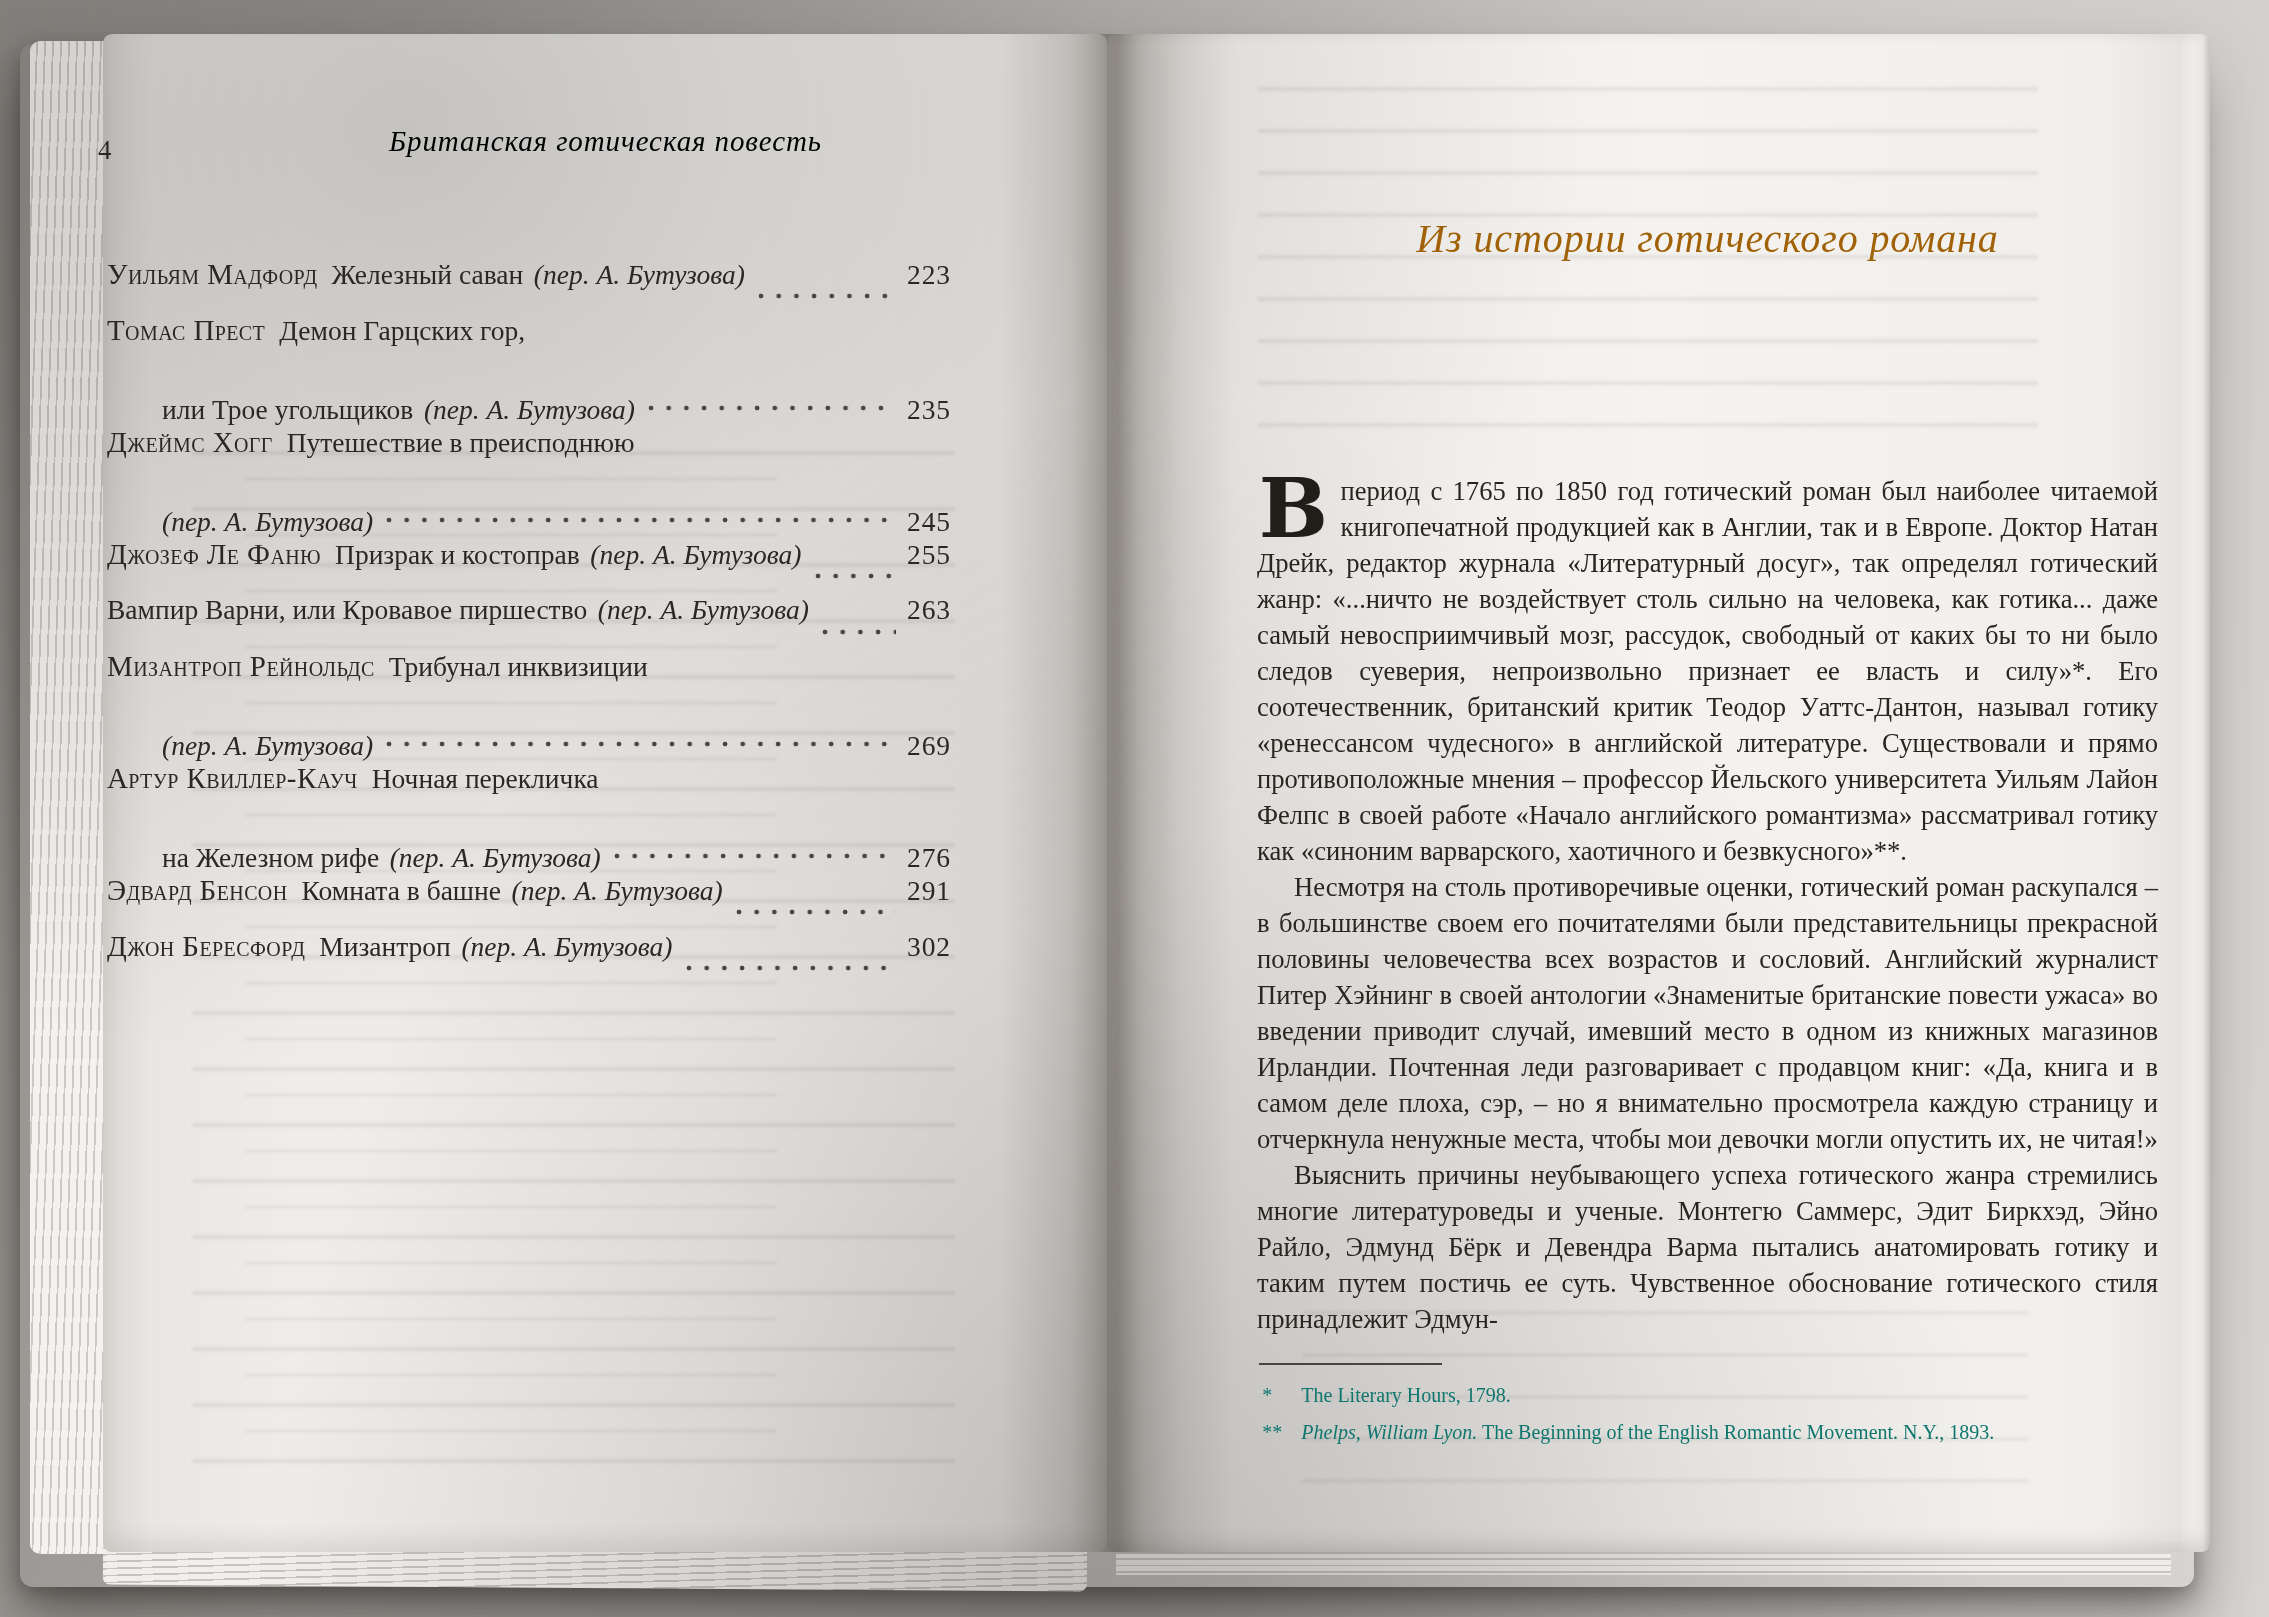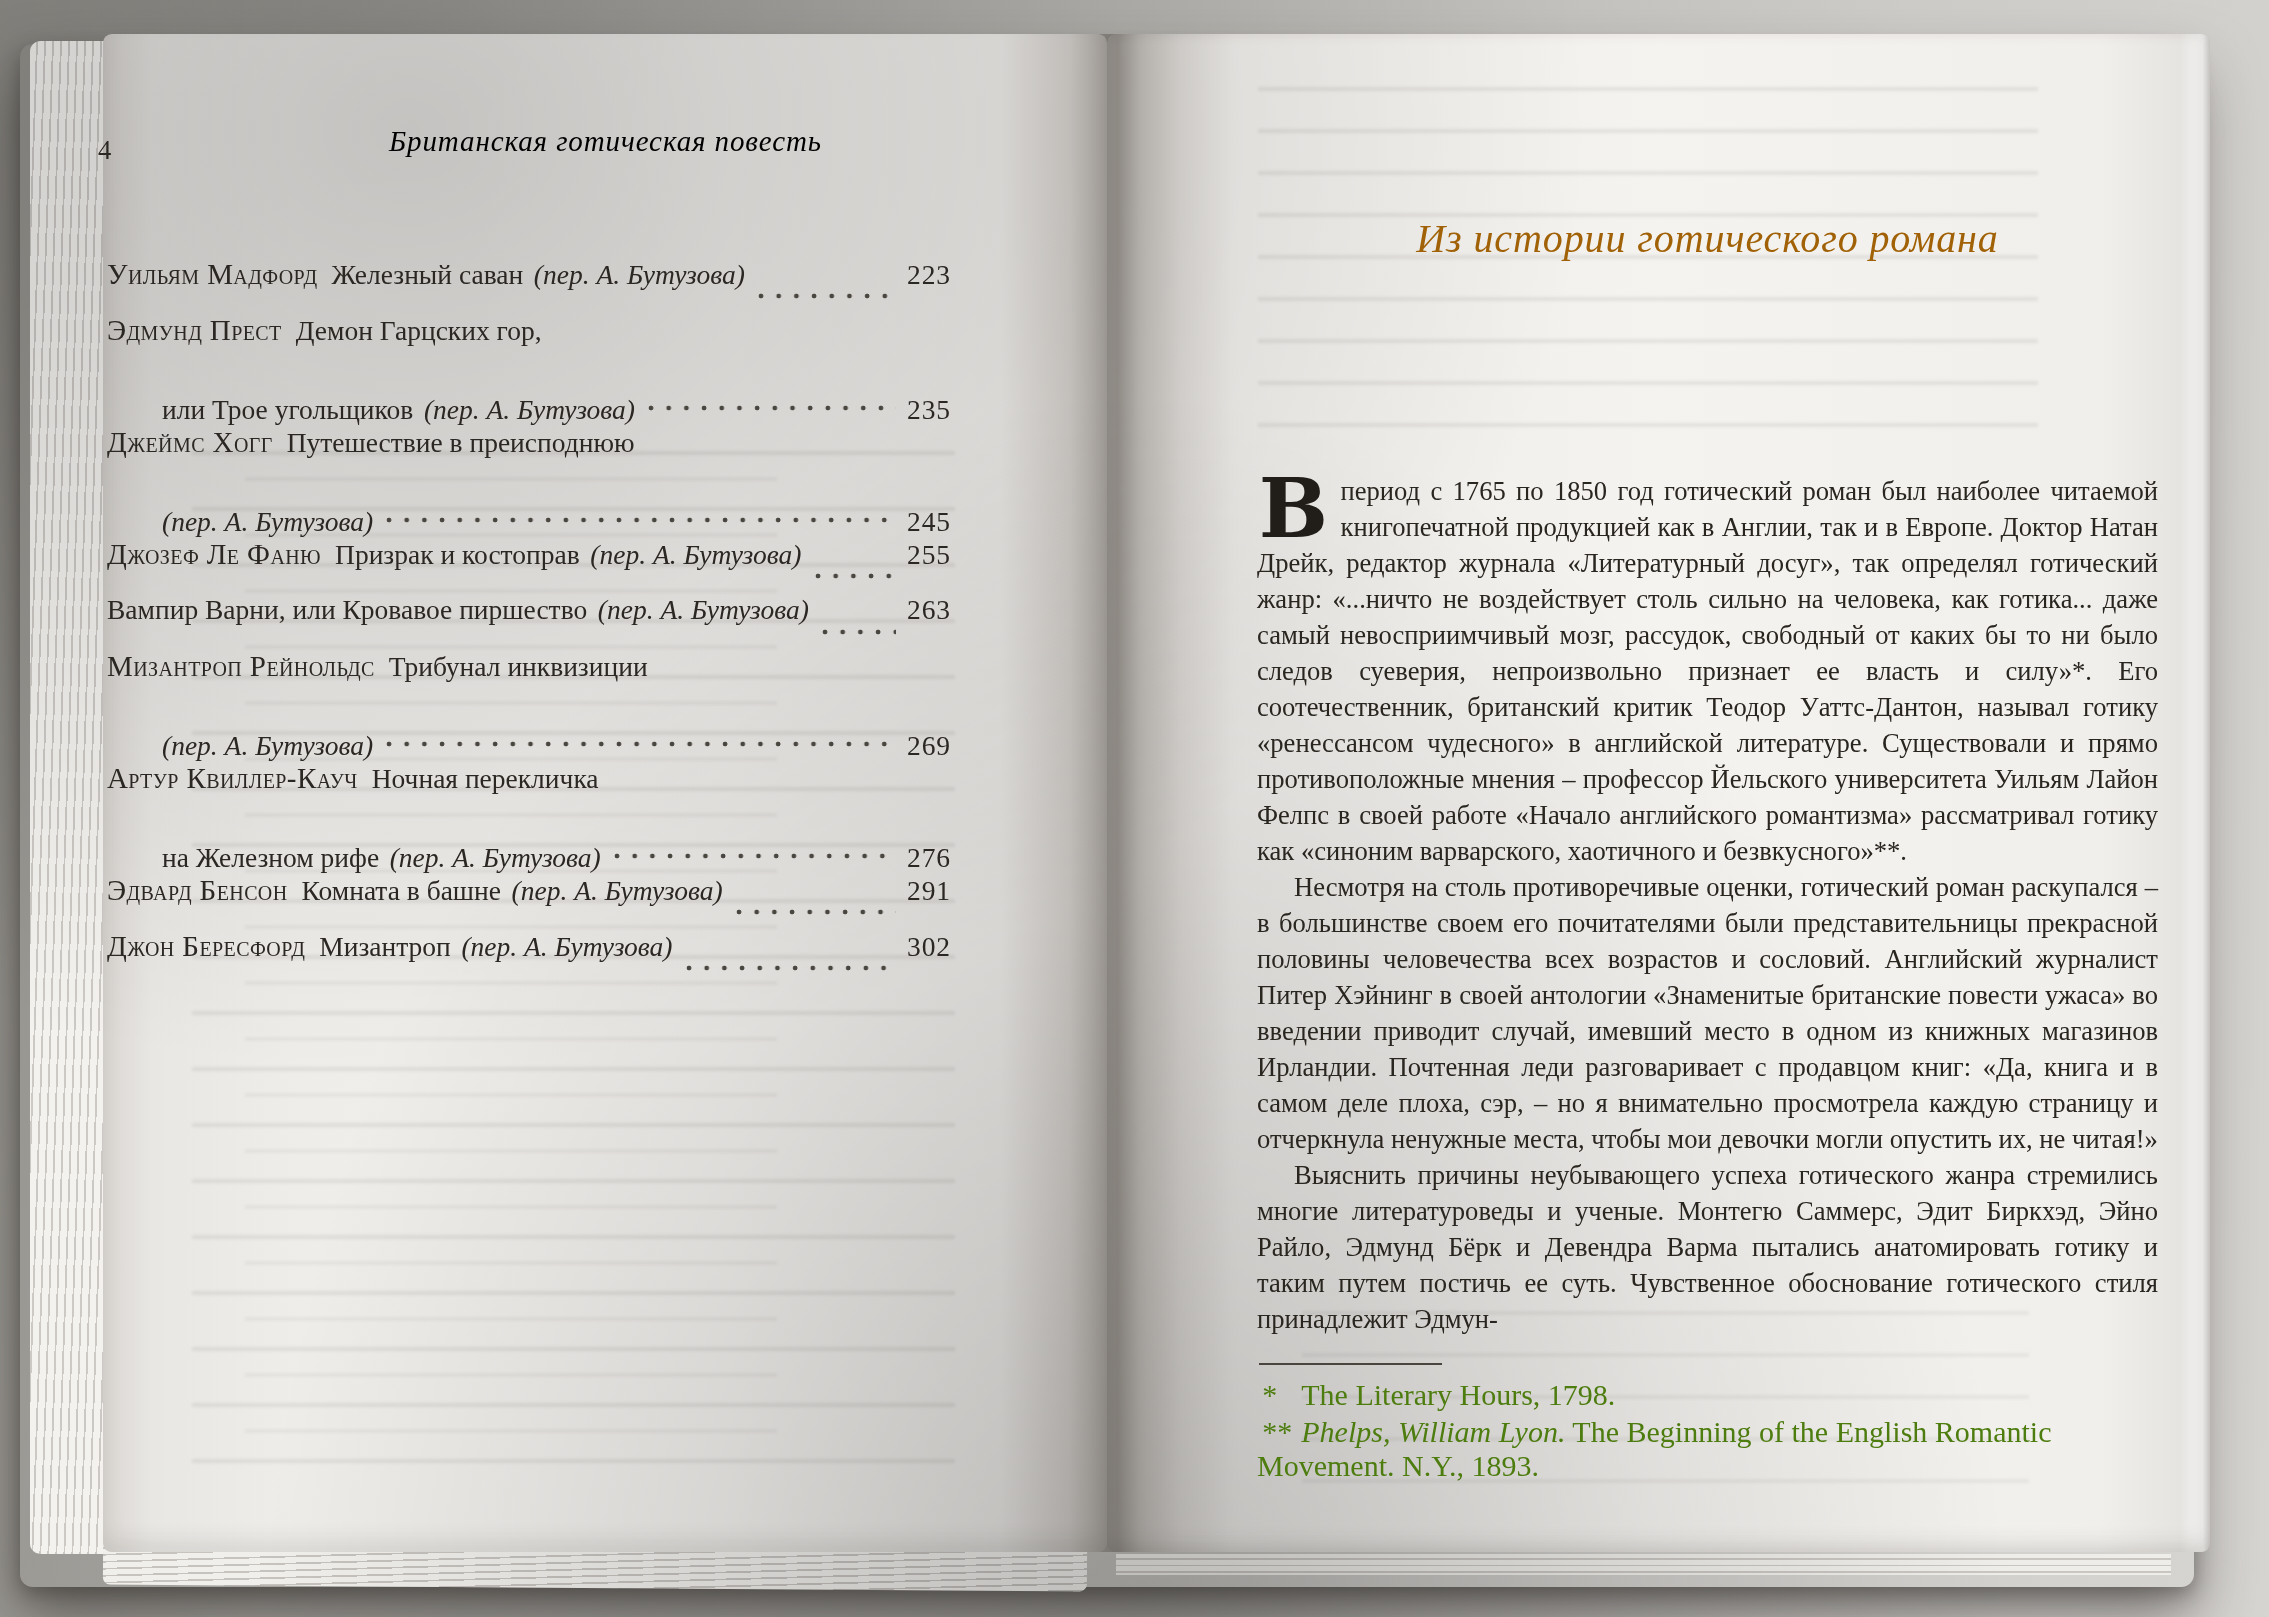--- a/index.html
+++ b/index.html
@@ -58,21 +58,21 @@
   .pg{font-size:27.5px;letter-spacing:0.9px;}
   .about-row{margin-top:55px;}
   
   .rp-inner{position:absolute;left:1232px;top:188px;width:901px;z-index:6;}
   .chapter-title{text-align:center;font-style:italic;font-size:40px;letter-spacing:0.9px;color:#a16207;}
   .rp-body{margin-top:211px;font-size:26.6px;line-height:36px;text-align:justify;color:#29251f;}
   .para{margin:0;text-indent:37px;}
   .para.first{text-indent:0;}
   .dropcap{float:left;font-size:82px;line-height:64px;font-weight:bold;margin:3.5px 12.4px 0 1.8px;
     font-family:"DejaVu Serif",serif;color:#211d18;}
-  .footnotes{margin-top:26.6px;font-size:30px;line-height:34px;color:#4d7c0f;}
+  .footnotes{margin-top:26.6px;font-size:20px;line-height:34px;color:#0f766e;}
   .fn-rule{width:183px;border:none;border-top:2.7px solid #49443d;margin:0 0 12.4px 1.8px;}
   .fn{margin:0 0 3.5px 0;text-align:left;}
   .fn .marker{display:inline-block;min-width:39px;padding-left:5.3px;}
   .fn .it{font-style:italic;}
 </style>
 </head>
 <body>
 
 <div class="book">
   <div class="book-shadow"></div>
@@ -100,21 +100,21 @@
 
     <div class="toc">
       <div class="toc-row">
         <span class="au">Уильям Мадфорд</span>
         <span class="ti">Железный саван</span>
         <span class="tr">(пер. А. Бутузова)</span>
         <span class="dots"></span>
         <span class="pg">223</span>
       </div>
       <div class="toc-row">
-        <span class="au">Эдмунд Прест</span>
+        <span class="au">Томас Прест</span>
         <span class="ti">Демон Гарцских гор,</span>
       </div>
       <div class="toc-row indent">
         <span class="ti">или Трое угольщиков</span>
         <span class="tr">(пер. А. Бутузова)</span>
         <span class="dots"></span>
         <span class="pg">235</span>
       </div>
       <div class="toc-row">
         <span class="au">Джеймс Хогг</span>

